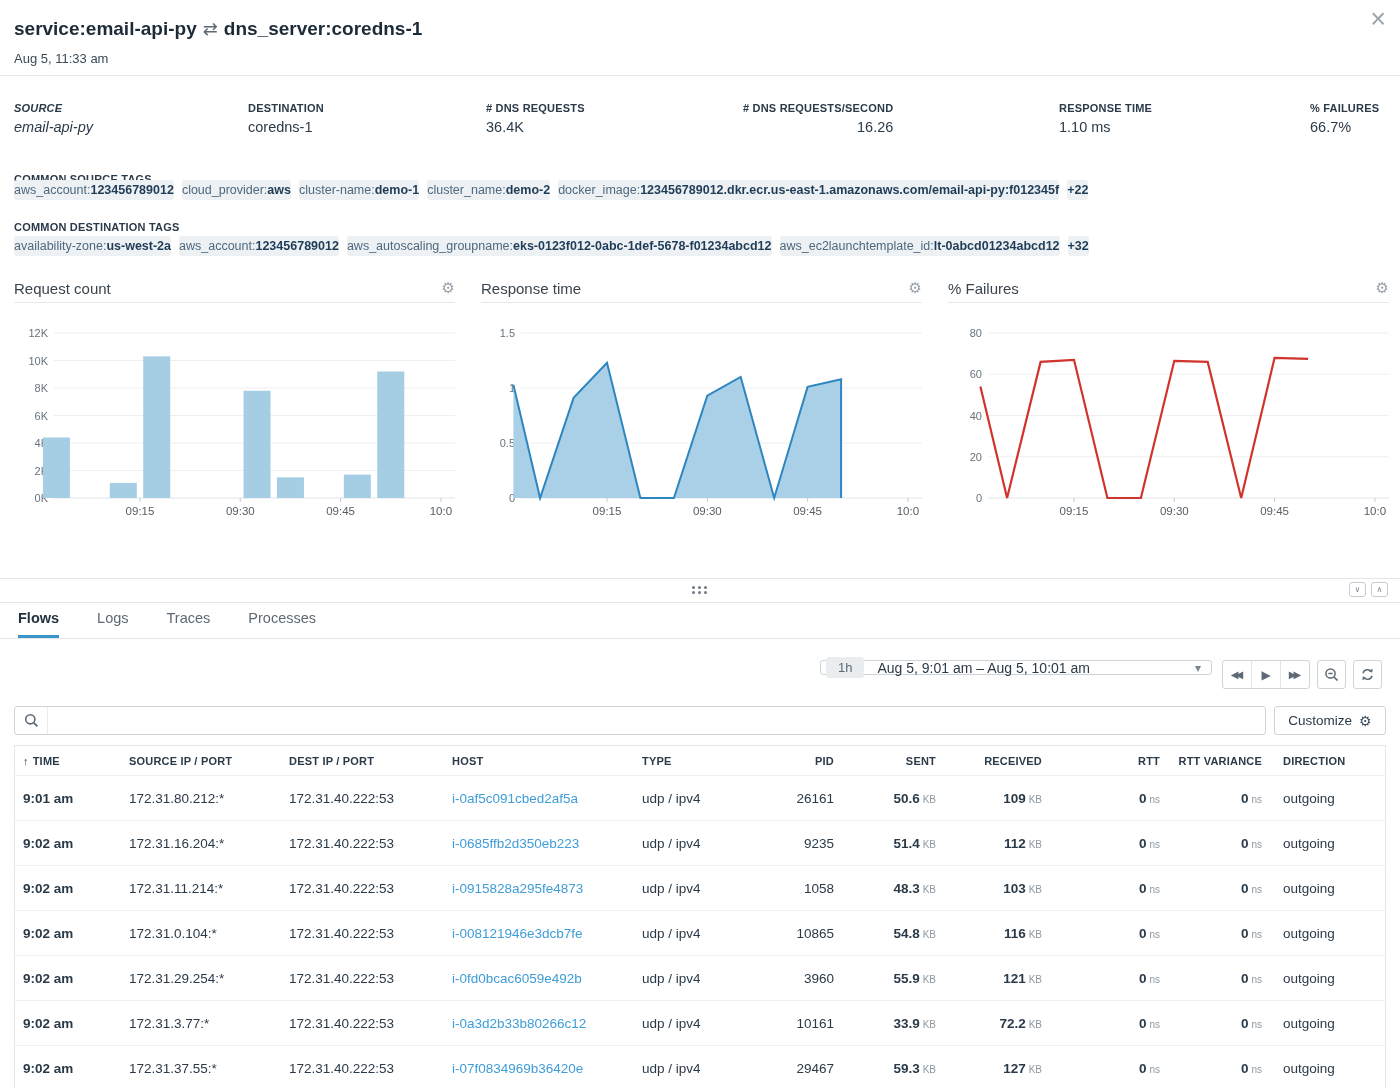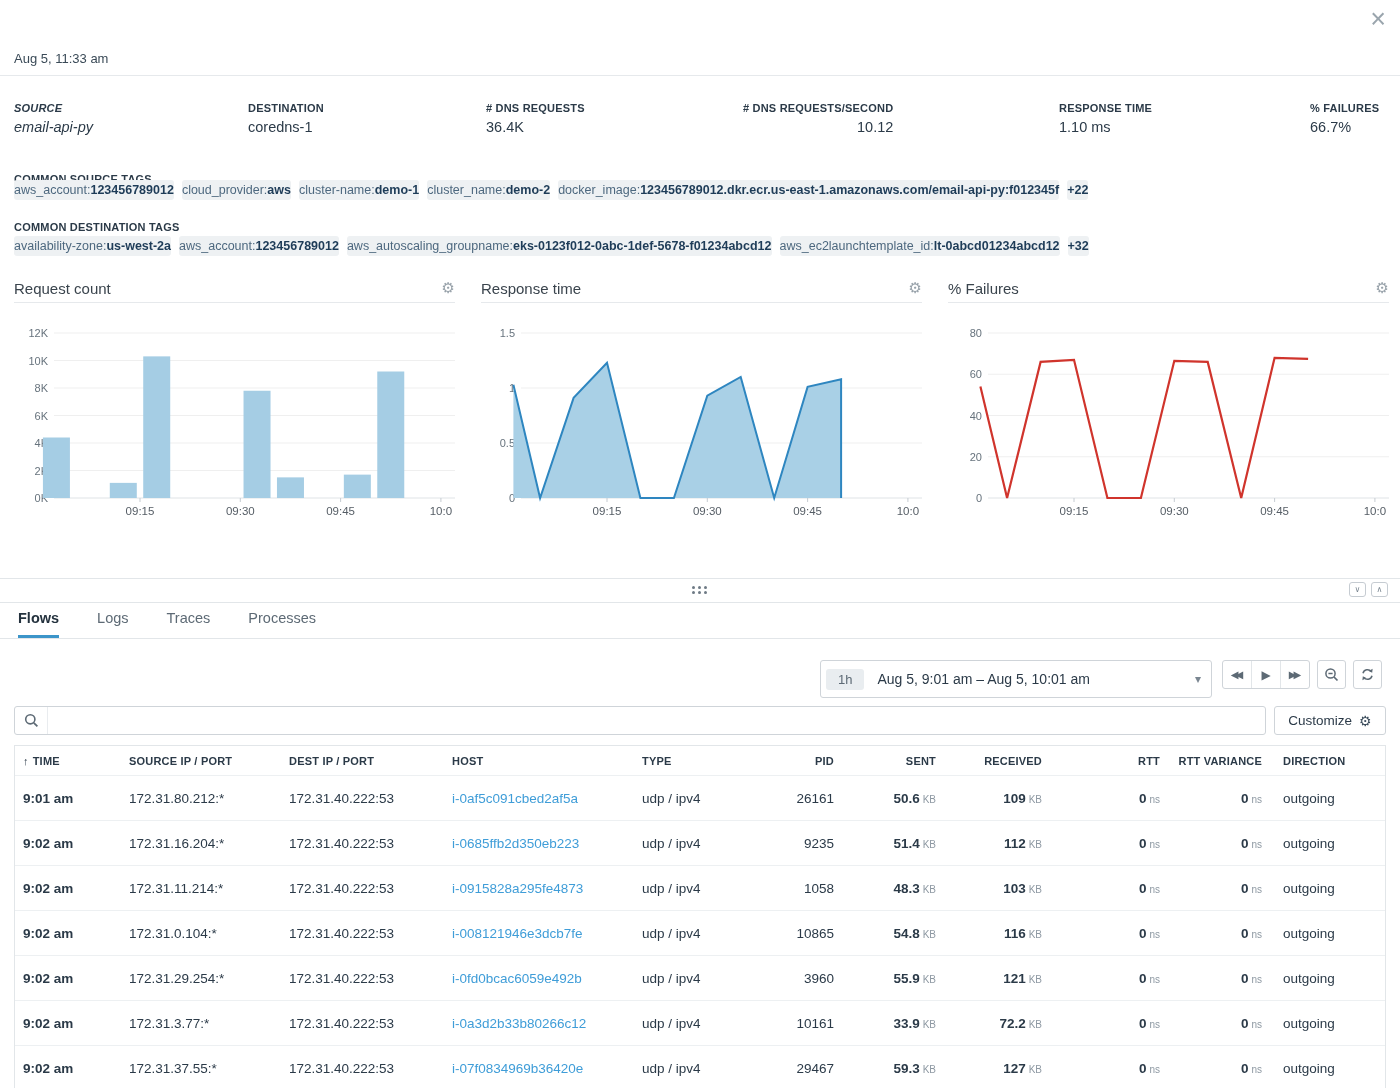--- a/index.html
+++ b/index.html
@@ -45,21 +45,21 @@
   .mini-btn { position:absolute; top:3px; width:17px; height:15px; border:1px solid #c6ccd2; border-radius:3px; background:#fff; color:#7a8691; font-size:8px; display:flex; align-items:center; justify-content:center; cursor:pointer; }
   .mini-down { right:34px; } .mini-up { right:12px; }
 
   
   .tabs { position:absolute; top:603px; left:0; width:1400px; height:36px; border-bottom:1px solid #e2e6e9; display:flex; align-items:flex-end; padding-left:18px; }
   .tab { font-size:14.5px; color:#5d6a75; margin-right:38px; padding-bottom:9px; border-bottom:3px solid transparent; cursor:pointer; }
   .tab.active { color:#24323e; font-weight:700; border-bottom-color:#3c95c9; }
 
   
   .timerow { position:absolute; top:660px; left:0; width:1400px; height:30px; }
-  .range-box { position:absolute; left:820px; width:392px; height:38px; border:1px solid #cfd4d9; border-radius:3px; display:flex; align-items:center; cursor:pointer; background:#fff; }
+  .range-box { position:absolute; left:820px; width:392px; height:15px; border:1px solid #cfd4d9; border-radius:3px; display:flex; align-items:center; cursor:pointer; background:#fff; }
   .range-badge { margin-left:5px; background:#e9edf0; border-radius:3px; padding:3px 12px; font-size:13px; color:#5d6a75; }
   .range-text { margin-left:13px; font-size:14px; color:#2b3a48; }
   .range-caret { margin-left:auto; margin-right:10px; color:#7a8691; font-size:12px; }
   .nav-group { position:absolute; left:1222px; width:88px; height:29px; border:1px solid #cfd4d9; border-radius:3px; display:flex; background:#fff; }
   .nav-btn { flex:1; display:flex; align-items:center; justify-content:center; color:#5d6a75; cursor:pointer; }
   .nav-btn + .nav-btn { border-left:1px solid #e2e6e9; }
   .dbl { font-size:10px; letter-spacing:-3px; padding-right:3px; }
   .sgl { font-size:12px; }
   .sq-btn { position:absolute; width:29px; height:29px; border:1px solid #cfd4d9; border-radius:3px; background:#fff; display:flex; align-items:center; justify-content:center; cursor:pointer; }
   .zoom-btn { left:1317px; } .refresh-btn { left:1353px; }
@@ -84,40 +84,43 @@
   .cell.time { font-weight:700; }
   .cell a { color:#3f9dd8; text-decoration:none; cursor:pointer; }
   .num { font-weight:700; }
   .unit { font-size:10px; color:#8d98a2; margin-left:3px; }
   .sort-arrow { font-size:11px; margin-right:4px; }
 </style>
 </head>
 <body>
 
 <div class="hdr">
+  <div class="hdr-title">
+    <span>service:email-api-py</span><span class="swap">⇄</span><span>dns_server:coredns-1</span>
+  </div>
   <div class="hdr-time">Aug 5, 11:33 am</div>
   <div class="close-btn">×</div>
 </div>
 
 <div class="stats">
   <div class="stat">
       <div class="stat-label">SOURCE</div>
       <div class="stat-value">email-api-py</div>
     </div>
   <div class="stat">
       <div class="stat-label">DESTINATION</div>
       <div class="stat-value">coredns-1</div>
     </div>
   <div class="stat">
       <div class="stat-label"># DNS REQUESTS</div>
       <div class="stat-value">36.4K</div>
     </div>
   <div class="stat">
       <div class="stat-label"># DNS REQUESTS/SECOND</div>
-      <div class="stat-value">10.12</div>
+      <div class="stat-value">16.26</div>
     </div>
   <div class="stat">
       <div class="stat-label">RESPONSE TIME</div>
       <div class="stat-value">1.10 ms</div>
     </div>
   <div class="stat">
       <div class="stat-label">% FAILURES</div>
       <div class="stat-value">66.7%</div>
     </div>
 </div>

